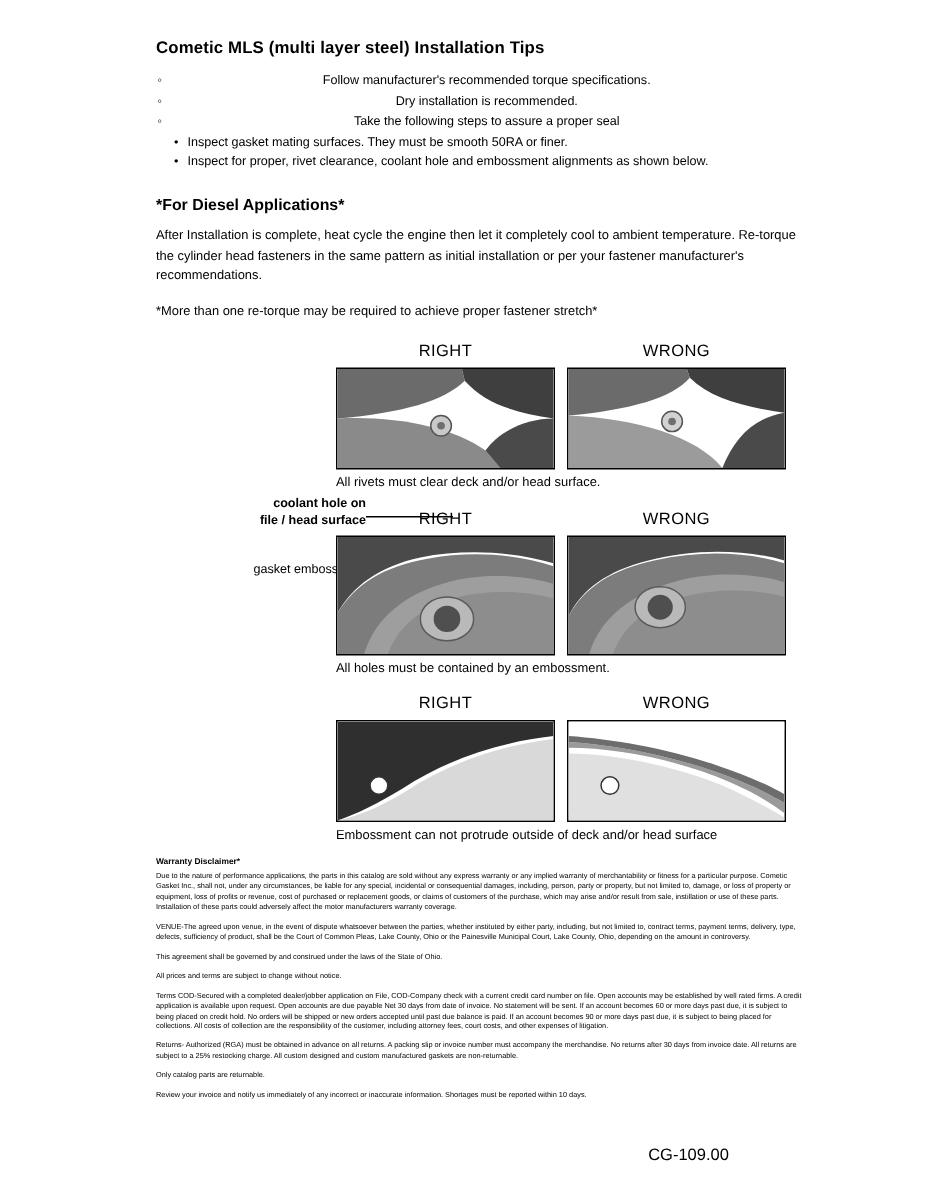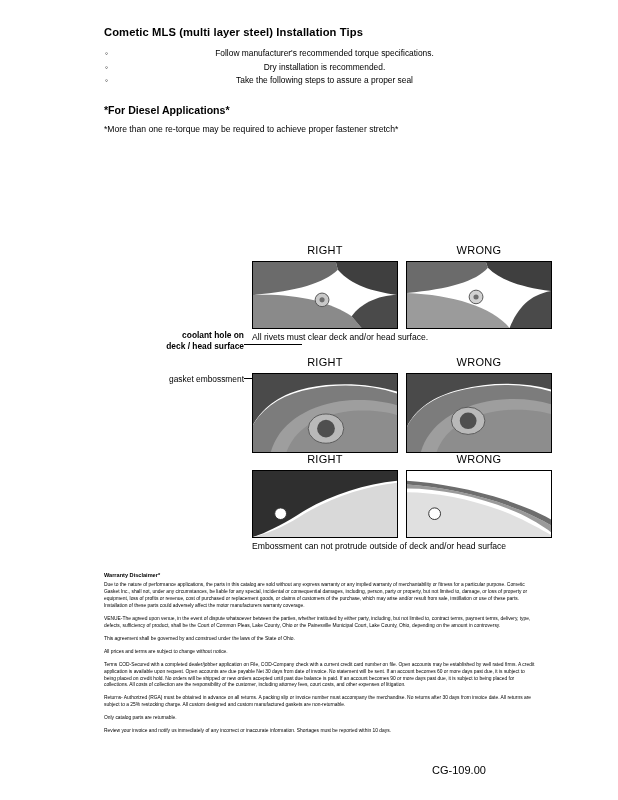--- a/index.html
+++ b/index.html
@@ -79,24 +79,23 @@
   p.para {
     font-size: 8.6px;
     line-height: 1.58;
     margin: 0 0 10px 0;
   }
   p.para.tight { margin-bottom: 0; }
 
   
   .figures {
     position: absolute;
-    left: 252px;
+    left: 224px;
     top: 228px;
     width: 300px;
-    margin-top: 16px;
   }
   .fig-row {
     display: flex;
     gap: 8px;
   }
   .fig-col { width: 146px; }
   .fig-label {
     text-align: center;
     font-size: 11px;
     letter-spacing: 0.3px;
@@ -172,29 +171,34 @@
 <div class="page">
 
   <div class="content">
     <h1 class="title">Cometic MLS (multi layer steel) Installation Tips</h1>
 
     <ul class="bullets">
       <li>Follow manufacturer's recommended torque specifications.</li>
       <li>Dry installation is recommended.</li>
       <li>Take the following steps to assure a proper seal</li>
     </ul>
+    <ul class="subbullets">
+      <li>Inspect gasket mating surfaces.  They must be smooth 50RA or finer.</li>
+      <li>Inspect for proper, rivet clearance, coolant hole and embossment alignments as shown below.</li>
+    </ul>
 
     <h2 class="subhead">*For Diesel Applications*</h2>
+    <p class="para">After Installation is complete, heat cycle the engine then let it completely cool to ambient temperature. Re-torque the cylinder head fasteners in the same pattern as initial installation or per your fastener manufacturer's recommendations.</p>
     <p class="para tight">*More than one re-torque may be required to achieve proper fastener stretch*</p>
   </div>
 
   <div class="callouts">
     <div class="callout-1">
       <span>coolant hole on</span><br>
-      <span>deck / head surface</span>
+      <span>file / head surface</span>
     </div>
     <div class="callout-2">
       <span>gasket embossment</span>
     </div>
     <div class="leader" style="right:-58px; top:14px; width:58px;"></div>
     <div class="leader" style="right:-58px; top:48px; width:58px;"></div>
   </div>
 
   <div class="figures">
 
@@ -254,20 +258,21 @@
             <path d="M0,0 H146 V16 C118,8 84,8 54,16 C26,23 9,36 0,54 Z" fill="#4a4a4a"></path>
             <path d="M0,54 C11,34 30,22 58,16 C90,9 120,10 146,18 V80 H0 Z" fill="#7c7c7c"></path>
             <path d="M14,80 C22,52 50,33 88,27 C110,24 130,26 146,31 V80 Z" fill="#9e9e9e"></path>
             <path d="M30,80 C38,57 60,43 92,38 C112,35 132,37 146,41 V80 Z" fill="#8d8d8d"></path>
             <ellipse cx="62" cy="48" rx="17" ry="14" fill="#b9b9b9" stroke="#5a5a5a" stroke-width="1"></ellipse>
             <circle cx="62" cy="48" r="8.5" fill="#4f4f4f"></circle>
           </svg>
         </div>
       </div>
     </div>
+    <div class="caption">All holes must be contained by an embossment.</div>
 
     <div class="fig-row">
       <div class="fig-col">
         <div class="fig-label">RIGHT</div>
         <div class="fig-box">
           <svg viewBox="0 0 146 68" preserveAspectRatio="none">
             <rect x="0" y="0" width="146" height="68" fill="#ffffff"></rect>
             <path d="M0,0 H146 V10 C110,14 74,26 44,46 C28,56 12,64 0,68 Z" fill="#2f2f2f"></path>
             <path d="M0,68 C14,62 30,54 46,44 C76,25 112,14 146,10 V6 C108,9 70,21 40,40 C24,50 10,58 0,62 Z" fill="#ffffff" opacity="0"></path>
             <path d="M146,12 C112,16 76,28 46,48 C30,58 14,65 0,68 H146 Z" fill="#d9d9d9"></path>

